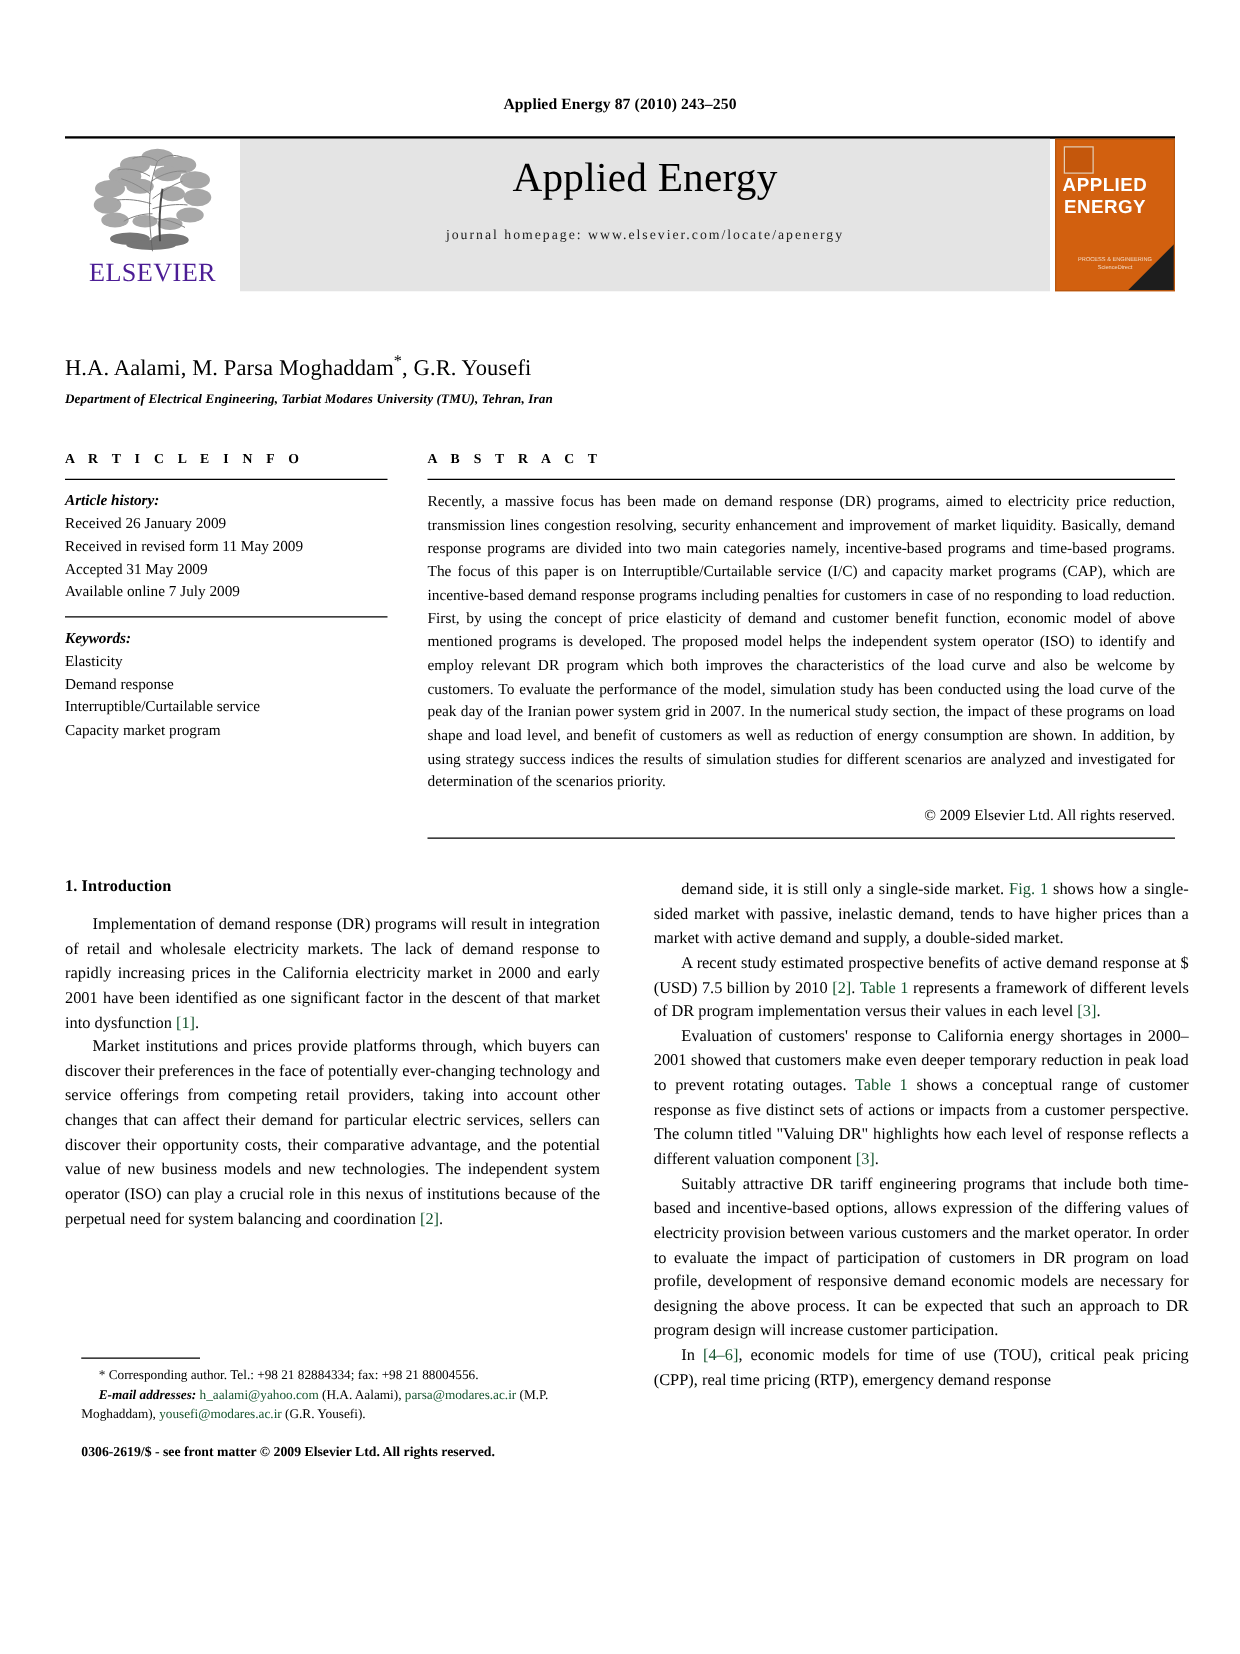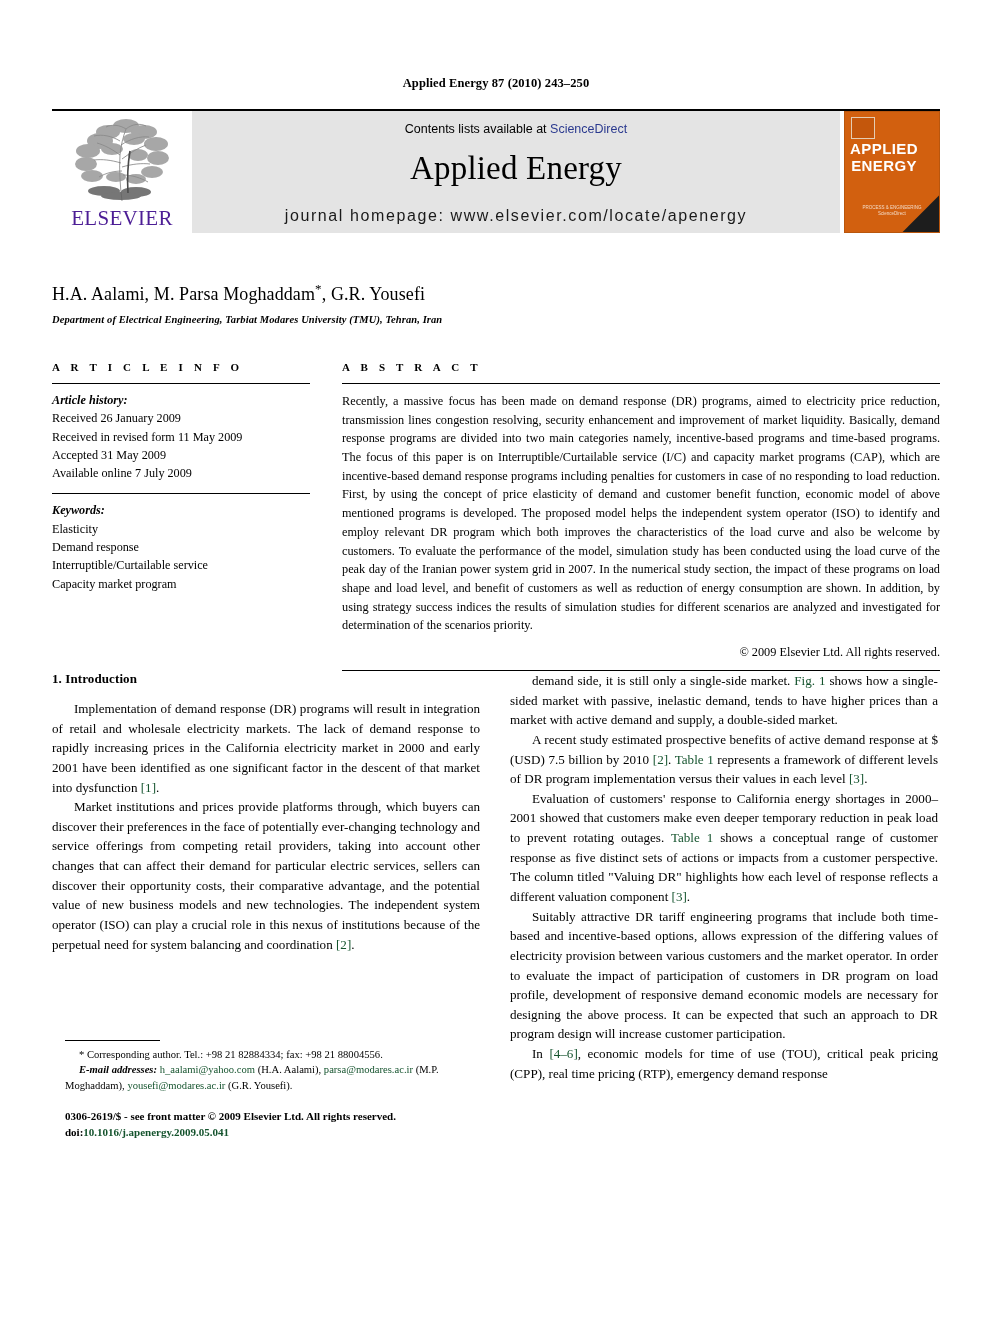--- a/index.html
+++ b/index.html
@@ -74,22 +74,22 @@
     color: #000;
   }
   .sd-link { color: #2B3A8F; }
   .journal-name {
     font-family: "Liberation Serif", serif;
     font-size: 33px;
     margin-top: 14px;
     letter-spacing: .2px;
   }
   .homepage-line {
-    font-family: Liberation Sans, sans-serif;
-    font-size: 16px;
+    font-family: Liberation Serif, serif;
+    font-size: 11px;
     letter-spacing: 1.6px;
     margin-top: 20px;
     color: #1a1a1a;
   }
   .mast-cover {
     flex: 0 0 100px;
     width: 100px;
     display: flex;
     align-items: center;
     justify-content: flex-end;
@@ -192,22 +192,23 @@
   }
   .copyright {
     text-align: right;
     font-size: 12.3px;
     margin-top: 10px;
   }
   .abs-bottom-rule { border-top: 1.5px solid #000; margin-top: 10px; }
 
   
   .body-cols {
-    display: flex;
-    gap: 30px;
+    margin-top: 30px;
+    display: flex;
+    gap: 43px;
   }
   .bcol { width: 428px; flex: 0 0 428px; position: relative; }
   .h2 {
     font-size: 13px;
     font-weight: bold;
     margin: 0 0 12px 0;
     letter-spacing: .1px;
   }
   .para {
     font-size: 13.1px;
@@ -291,23 +292,20 @@
           <ellipse cx="40" cy="76" rx="16" ry="5"></ellipse>
           <ellipse cx="72" cy="77" rx="15" ry="5"></ellipse>
           <ellipse cx="57" cy="81" rx="20" ry="4"></ellipse>
         </g>
         <path d="M66 36 C64 48 63 62 64 78" stroke="#4a4a4a" stroke-width="1.6" fill="none"></path>
       </svg>
       <div class="elsevier-word">ELSEVIER</div>
     </div>
 
     <div class="mast-center">
-      <div class="contents-line">
-        <span>Contents lists available at </span><span class="sd-link">ScienceDirect</span>
-      </div>
       <div class="journal-name">Applied Energy</div>
       <div class="homepage-line">journal homepage: www.elsevier.com/locate/apenergy</div>
     </div>
 
     <div class="mast-cover">
       <div class="cover-art">
         <div class="cover-badge"></div>
         <div class="cover-title">
           <div>APPLIED</div>
           <div>ENERGY</div>
@@ -370,21 +368,20 @@
 
       <div class="footnotes">
         <div class="fn-rule"></div>
         <div class="fn-line fn-indent">* Corresponding author. Tel.: +98 21 82884334; fax: +98 21 88004556.</div>
         <div class="fn-line fn-indent">
           <span class="fn-em">E-mail addresses:</span>
           <span><span class="link"> h_aalami@yahoo.com</span><span> (H.A. Aalami), </span><span class="link"> parsa@modares.ac.ir</span><span> (M.P. Moghaddam), </span><span class="link"> yousefi@modares.ac.ir</span><span> (G.R. Yousefi).</span></span>
         </div>
         <div class="imprint">
           <div>0306-2619/$ - see front matter © 2009 Elsevier Ltd. All rights reserved.</div>
-          <div><span>doi:</span><span class="link">10.1016/j.apenergy.2009.05.041</span></div>
         </div>
       </div>
     </div>
 
     <div class="bcol">
       <div>
           <p class="para"><span>demand side, it is still only a single-side market. </span><span class="link">Fig. 1</span><span> shows how a single-sided market with passive, inelastic demand, tends to have higher prices than a market with active demand and supply, a double-sided market.</span></p>
           <p class="para"><span>A recent study estimated prospective benefits of active demand response at $ (USD) 7.5 billion by 2010 </span><span class="link">[2]</span><span>. </span><span class="link">Table 1</span><span> represents a framework of different levels of DR program implementation versus their values in each level </span><span class="link">[3]</span><span>.</span></p>
           <p class="para"><span>Evaluation of customers' response to California energy shortages in 2000–2001 showed that customers make even deeper temporary reduction in peak load to prevent rotating outages. </span><span class="link">Table 1</span><span> shows a conceptual range of customer response as five distinct sets of actions or impacts from a customer perspective. The column titled "Valuing DR" highlights how each level of response reflects a different valuation component </span><span class="link">[3]</span><span>.</span></p>
           <p class="para"><span>Suitably attractive DR tariff engineering programs that include both time-based and incentive-based options, allows expression of the differing values of electricity provision between various customers and the market operator. In order to evaluate the impact of participation of customers in DR program on load profile, development of responsive demand economic models are necessary for designing the above process. It can be expected that such an approach to DR program design will increase customer participation.</span></p>

